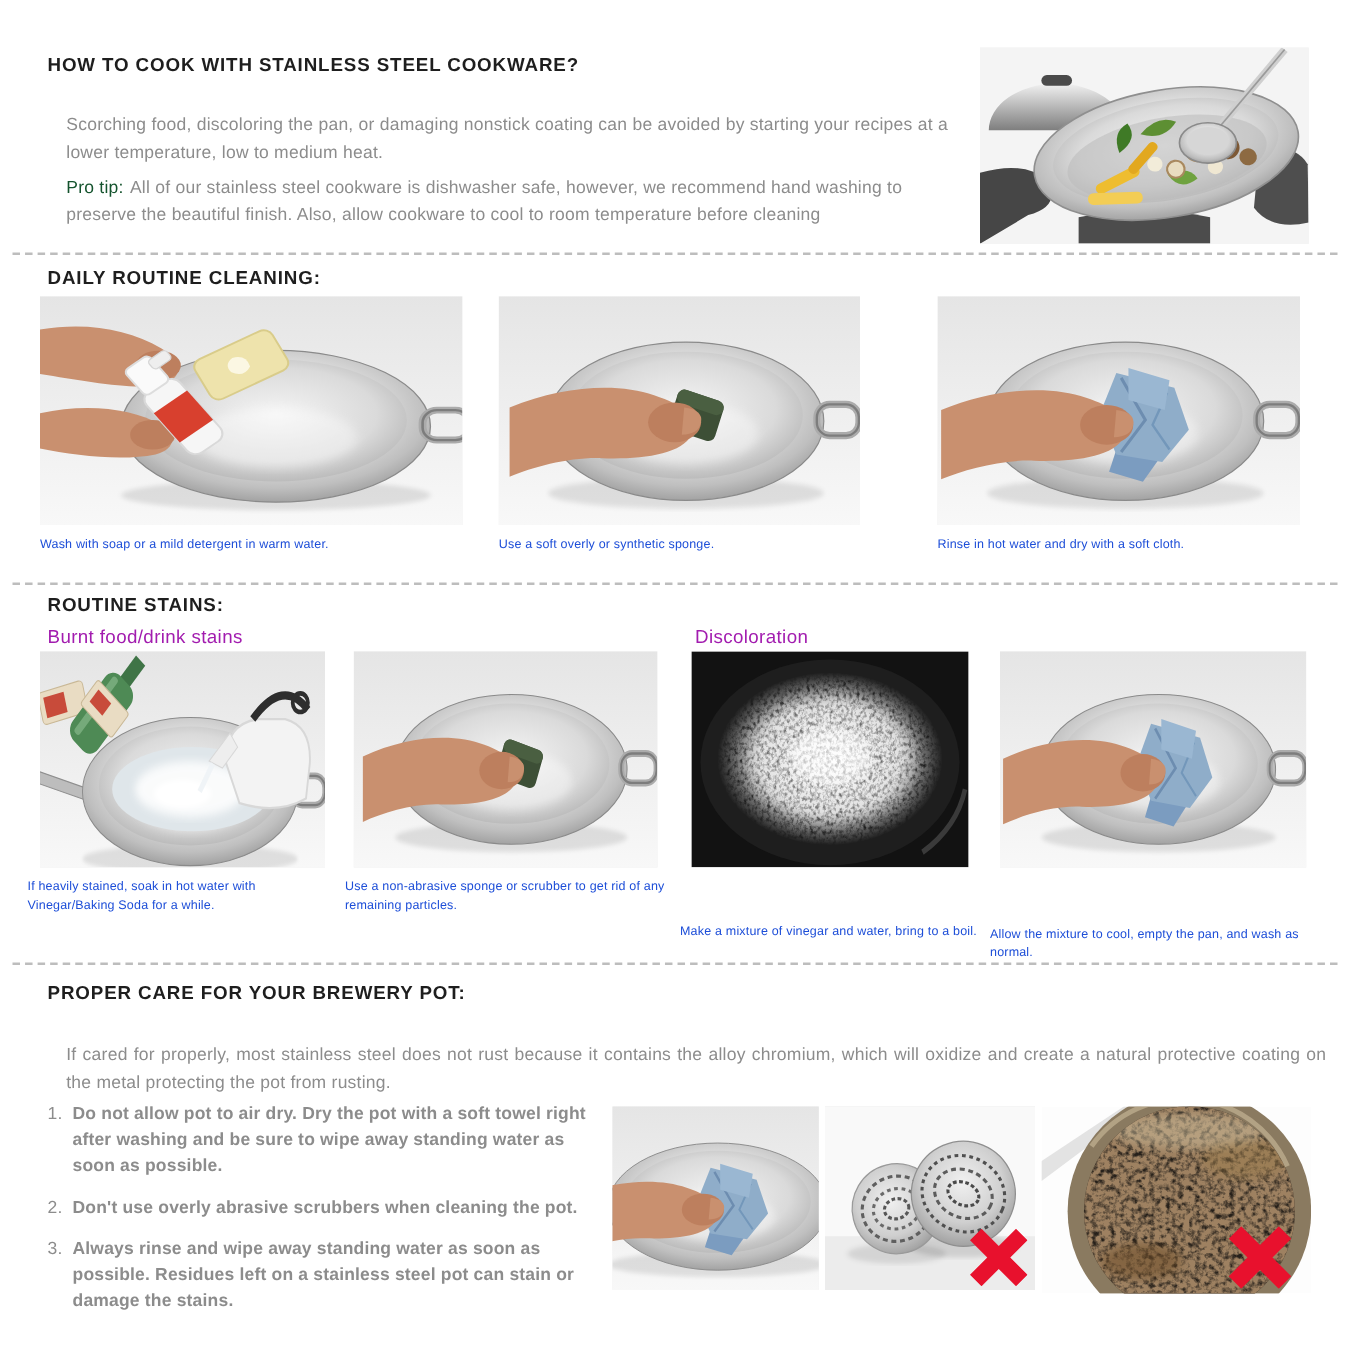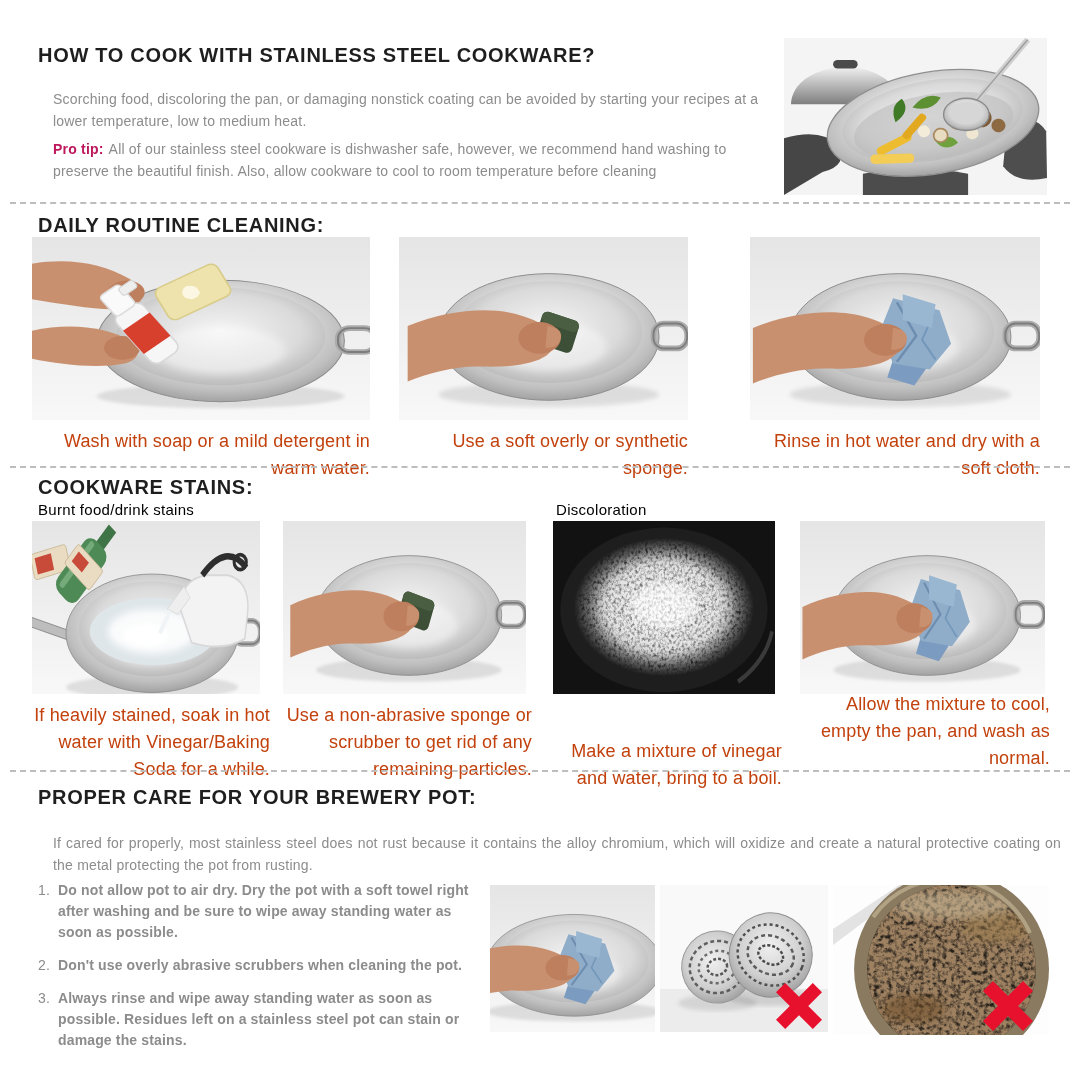--- a/index.html
+++ b/index.html
@@ -4,31 +4,31 @@
 <style>
   html,body{margin:0;padding:0;}
   body{
     width:1080px;height:1080px;background:#ffffff;
     font-family:"Liberation Sans", sans-serif;
     position:relative;overflow:hidden;
     -webkit-font-smoothing:antialiased;
   }
   .abs{position:absolute;}
   .h1{
-    font-weight:bold;font-size:20px;letter-spacing:.7px;color:#1e1e1e;
+    font-weight:bold;font-size:15px;letter-spacing:.7px;color:#1e1e1e;
     margin:0;white-space:nowrap;
   }
   .body-text{
     font-size:14px;color:#8c8c8c;line-height:1.56;letter-spacing:.2px;margin:15px;
   }
-  .tip-label{font-weight:bold;color:#be185d;margin-right:5px;}
-  .sub-head{font-size:15px;color:#000000;letter-spacing:.3px;margin:0;white-space:nowrap;}
+  .tip-label{font-weight:normal;color:#14532d;margin-right:5px;}
+  .sub-head{font-size:15px;color:#a21caf;letter-spacing:.3px;margin:0;white-space:nowrap;}
   .caption{
-    font-size:18px;color:#c2410c;line-height:1.5;letter-spacing:.15px;
-    text-align:right;margin:0;
+    font-size:10px;color:#1d4ed8;line-height:1.5;letter-spacing:.15px;
+    text-align:left;margin:0;
   }
   .divider{border-top:2px dashed #bdbdbd;height:0;}
   .photo-box{position:absolute;overflow:hidden;background:#f0f0f0;}
   .photo{display:block;width:100%;height:100%;}
   .care-list{position:absolute;}
   .care-item{display:flex;font-size:14px;color:#8c8c8c;line-height:1.5;letter-spacing:.15px;margin-bottom:12px;}
   .care-num{flex:0 0 20px;width:20px;}
   .care-text{flex:1;font-weight:bold;}
 </style>
 </head>
@@ -289,21 +289,21 @@
       <use href="#scene-cloth" width="100%" height="100%"></use>
     </svg>
 </div>
 
 <p class="caption abs" style="left:32px;top:428px;width:338px">Wash with soap or a mild detergent in warm water.</p>
 <p class="caption abs" style="left:399px;top:428px;width:289px">Use a soft overly or synthetic sponge.</p>
 <p class="caption abs" style="left:750px;top:428px;width:290px">Rinse in hot water and dry with a soft cloth.</p>
 
 <div class="divider abs" style="left:10px;top:466px;width:1060px"></div>
 
-<h2 class="h1 abs" style="left:38px;top:476px">COOKWARE STAINS:</h2>
+<h2 class="h1 abs" style="left:38px;top:476px">ROUTINE STAINS:</h2>
 <p class="sub-head abs" style="left:38px;top:501px">Burnt food/drink stains</p>
 <p class="sub-head abs" style="left:556px;top:501px">Discoloration</p>
 
 <div class="photo-box" style="left:32px;top:521px;width:228px;height:173px">
   <svg class="photo">
       <use href="#scene-vinegar" width="100%" height="100%"></use>
     </svg>
 </div>
 <div class="photo-box" style="left:283px;top:521px;width:243px;height:173px">
   <svg class="photo">
@@ -317,21 +317,21 @@
 </div>
 <div class="photo-box" style="left:800px;top:521px;width:245px;height:173px">
   <svg class="photo">
       <use href="#scene-cloth" width="100%" height="100%"></use>
     </svg>
 </div>
 
 <p class="caption abs" style="left:22px;top:702px;width:248px">If heavily stained, soak in hot water with Vinegar/Baking Soda for a while.</p>
 <p class="caption abs" style="left:276px;top:702px;width:256px">Use a non-abrasive sponge or scrubber to get rid of any remaining particles.</p>
 <p class="caption abs" style="left:544px;top:738px;width:238px">Make a mixture of vinegar and water, bring to a boil.</p>
-<p class="caption abs" style="left:792px;top:691px;width:258px">Allow the mixture to cool, empty the pan, and wash as normal.</p>
+<p class="caption abs" style="left:792px;top:740px;width:258px">Allow the mixture to cool, empty the pan, and wash as normal.</p>
 
 <div class="divider abs" style="left:10px;top:770px;width:1060px"></div>
 
 <h2 class="h1 abs" style="left:38px;top:786px">PROPER CARE FOR YOUR BREWERY POT:</h2>
 <p class="body-text abs" style="left:38px;top:818px;width:1008px;text-align:justify">If cared for properly, most stainless steel does not rust because it contains the alloy chromium, which will oxidize and create a natural protective coating on the metal protecting the pot from rusting.</p>
 
 <div class="care-list" style="left:38px;top:880px;width:445px">
   <div class="care-item">
     <span class="care-num">1.</span>
     <span class="care-text">Do not allow pot to air dry. Dry the pot with a soft towel right after washing and be sure to wipe away standing water as soon as possible.</span>

